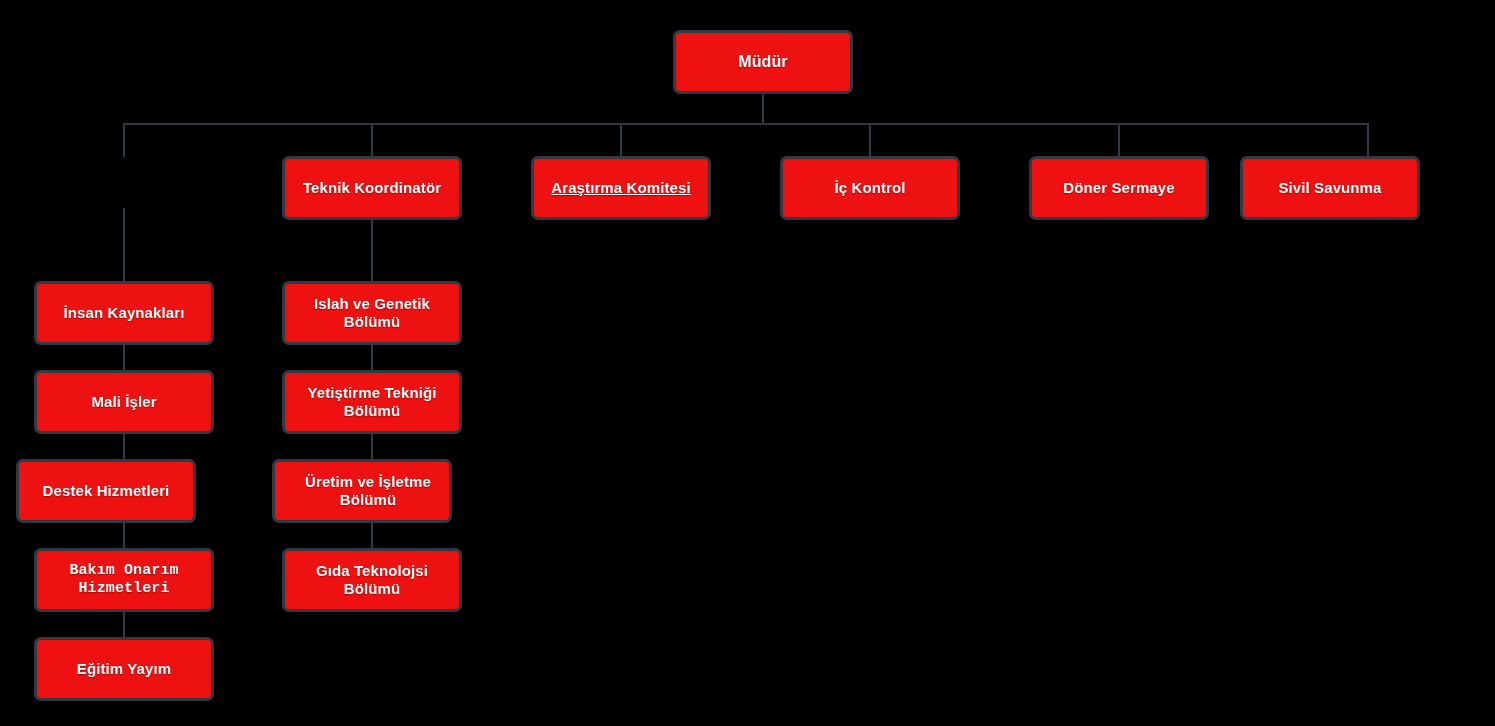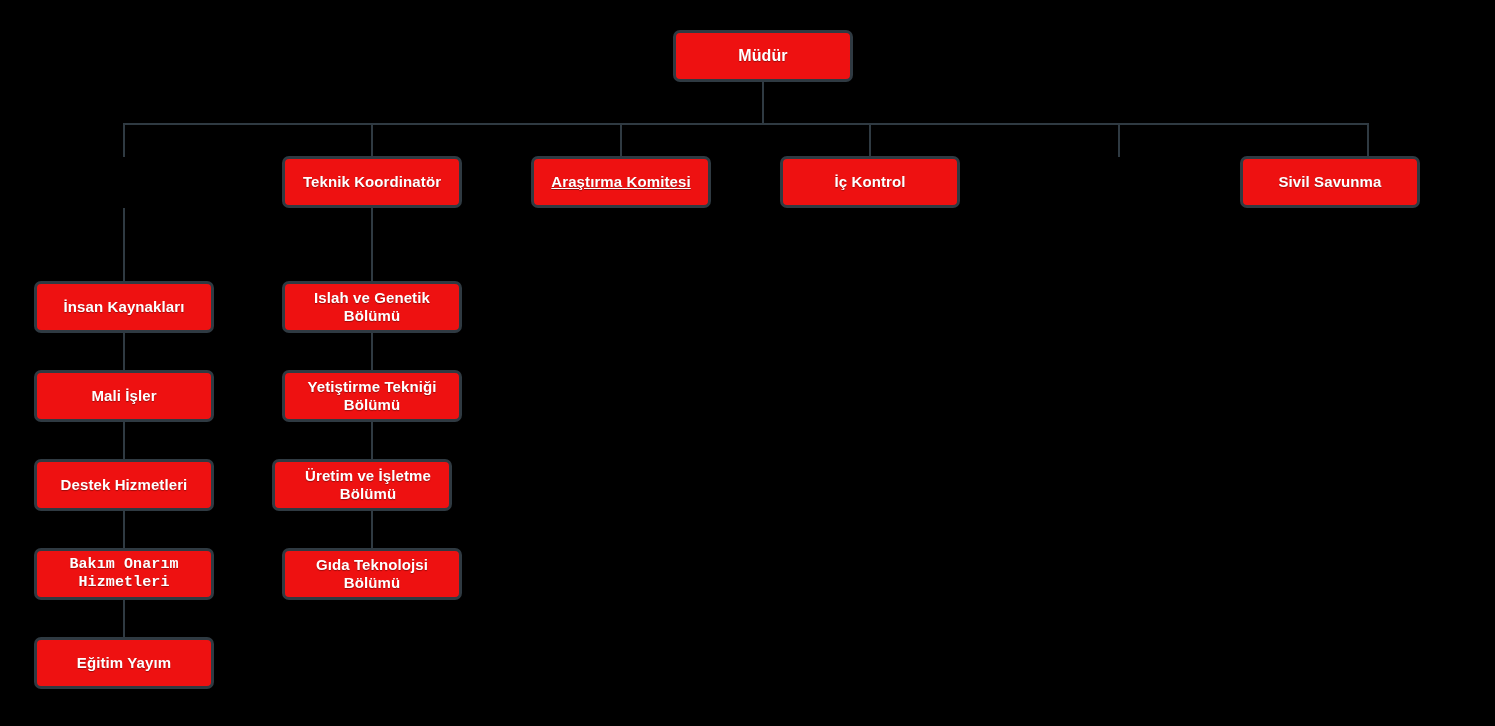--- a/index.html
+++ b/index.html
@@ -25,21 +25,21 @@
     z-index: 1;
   }
   .conn-v { width: 2px; }
   .conn-h { height: 2px; }
 
   
   .node {
     position: absolute;
     box-sizing: border-box;
     width: 180px;
-    height: 52px;
+    height: 64px;
     background: #ee1111;
     border: 3px solid #2f3a42;
     border-radius: 7px;
     color: #ffffff;
     font-size: 15px;
     font-weight: bold;
     line-height: 18px;
     letter-spacing: 0.1px;
     display: flex;
     align-items: center;
@@ -72,25 +72,26 @@
 
   <div class="conn conn-v" style="left:123px; top:208px; height:432px;"></div>
 
   <div class="conn conn-v" style="left:371px; top:208px; height:343px;"></div>
 
   <div class="node root" style="left:673px; top:30px;">Müdür</div>
 
   <div class="node" style="left:282px; top:156px;">Teknik Koordinatör</div>
   <div class="node" style="left:531px; top:156px;text-decoration:underline;">Araştırma Komitesi</div>
   <div class="node" style="left:780px; top:156px;">İç Kontrol</div>
+  <div class="node" style="left:1029px; top:156px;">Döner Sermaye</div>
   <div class="node" style="left:1240px; top:156px;">Sivil Savunma</div>
 
   <div class="node" style="left:34px; top:281px;">İnsan Kaynakları</div>
   <div class="node" style="left:34px; top:370px;">Mali İşler</div>
-  <div class="node" style="left:34px; top:459px;text-align:center;">Destek Hizmetleri</div>
+  <div class="node" style="left:16px; top:459px;text-align:center;">Destek Hizmetleri</div>
   <div class="node" style="left:34px; top:548px;font-family:Liberation Mono, monospace;">Bakım Onarım
 Hizmetleri</div>
   <div class="node" style="left:34px; top:637px;text-align:center;">Eğitim Yayım</div>
 
   <div class="node" style="left:282px; top:281px;">Islah ve Genetik
 Bölümü</div>
   <div class="node" style="left:282px; top:370px;">Yetiştirme Tekniği
 Bölümü</div>
   <div class="node" style="left:272px; top:459px;padding-left:18px;">Üretim ve İşletme
 Bölümü</div>

